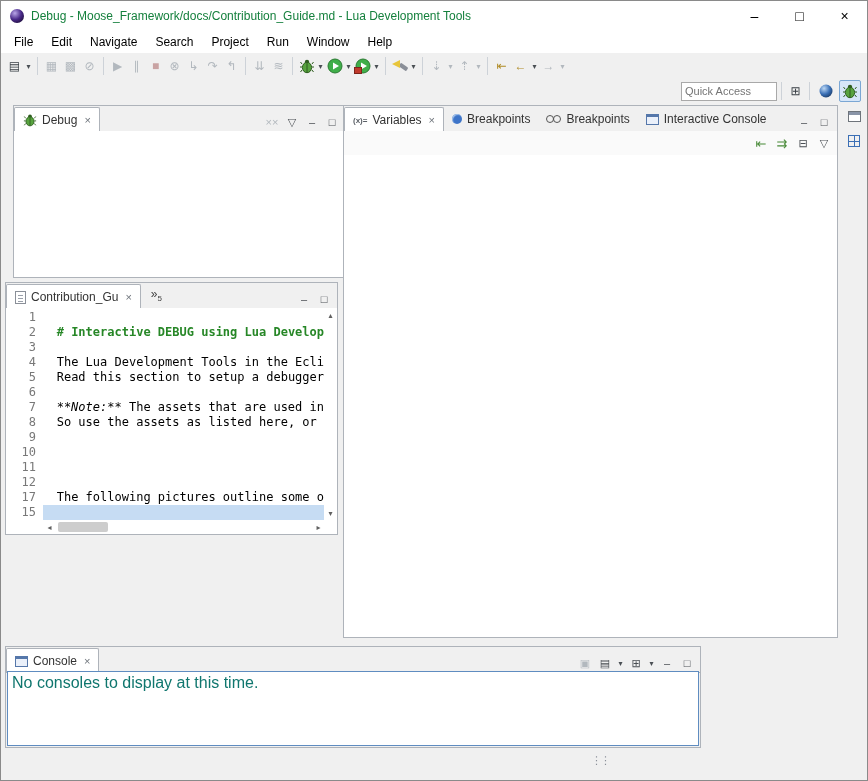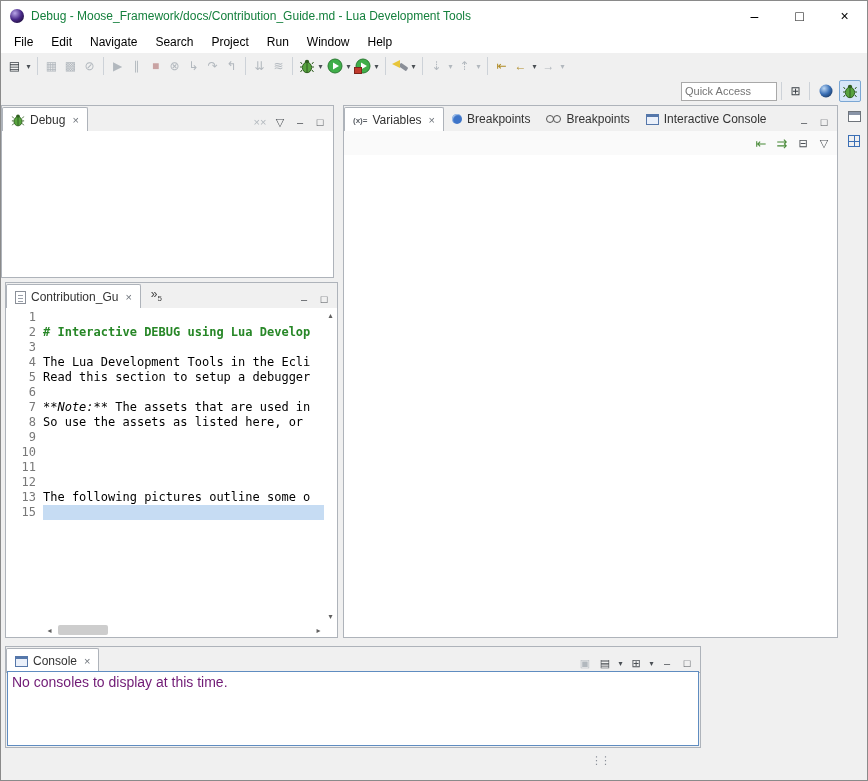--- a/index.html
+++ b/index.html
@@ -50,46 +50,46 @@
   .file-icon{width:11px;height:13px;background:#fff;border:1px solid #8a8f98;position:relative;display:inline-block;box-sizing:border-box;}
   .file-icon::before{content:"";position:absolute;left:2px;top:3px;right:2px;height:1px;background:#9aa0aa;box-shadow:0 3px 0 #9aa0aa,0 6px 0 #9aa0aa;}
   .console-icon{width:13px;height:11px;background:#eaf0fa;border:1px solid #5577aa;position:relative;display:inline-block;box-sizing:border-box;}
   .console-icon::before{content:"";position:absolute;left:0;top:0;right:0;height:2px;background:#5577aa;}
   .bp-icon{width:10px;height:10px;border-radius:50%;background:#3d74c8;box-shadow:inset 1px 1px 1px #a8c6ec;display:inline-block;}
   .expr-icon{width:15px;height:8px;position:relative;display:inline-block;}
   .expr-icon::before,.expr-icon::after{content:"";position:absolute;top:0;width:6px;height:6px;border:1px solid #555;border-radius:50%;}
   .expr-icon::before{left:0;} .expr-icon::after{right:0;}
   .vars-tab-icon{font-size:8px;font-weight:bold;color:#5a5f66;}
   
-  .debug-panel{left:0;top:104px;width:333px;height:173px;}
+  .debug-panel{left:12px;top:104px;width:333px;height:173px;}
   .debug-body{position:absolute;left:0;top:25px;right:0;bottom:0;background:#fff;}
   
   .vars-panel{left:342px;top:104px;width:495px;height:533px;}
   .vars-toolbar{position:absolute;left:0;top:25px;right:0;height:24px;background:#fafafa;border-bottom:1px solid #ececec;display:flex;align-items:center;justify-content:flex-end;padding-right:4px;gap:3px;}
   .vars-body{position:absolute;left:0;top:49px;right:0;bottom:0;background:#fff;}
   .vgreen{color:#4c8c3c;font-size:13px;}
   
-  .editor-panel{left:4px;top:281px;width:333px;height:356px;}
+  .editor-panel{left:4px;top:281px;width:333px;height:253px;}
   .editor-body{position:absolute;left:0;top:25px;right:0;bottom:0;background:#fff;overflow:hidden;}
   .code-area{position:absolute;left:0;top:0;right:13px;bottom:14px;overflow:hidden;padding-top:2px;}
   .row{display:flex;height:15px;line-height:15px;font-family:"DejaVu Sans Mono","Liberation Mono",monospace;font-size:12px;}
   .ln{width:37px;flex:0 0 37px;text-align:right;padding-right:7px;color:#787878;box-sizing:border-box;}
-  .lt{flex:1;white-space:pre;overflow:hidden;color:#000;}
+  .lt{flex:1;white-space:pre;overflow:hidden;color:#000;text-align:right;}
   .lt .em{font-style:italic;}
   .k-heading{color:var(--heading-green);font-weight:bold;}
   .k-current{background:var(--selection-blue);}
   .hscroll{position:absolute;left:37px;right:12px;bottom:0;height:14px;display:flex;align-items:center;}
   .scroll-arrow{width:13px;height:14px;display:flex;align-items:center;justify-content:center;font-size:8px;color:#606060;}
   .htrack{flex:1;height:100%;position:relative;}
   .hthumb{position:absolute;left:2px;top:2px;width:50px;height:10px;background:#cdcdcd;border-radius:2px;}
   .vscroll{position:absolute;right:0;top:0;width:13px;bottom:14px;display:flex;flex-direction:column;justify-content:space-between;align-items:center;}
   
   .console-panel{left:4px;top:645px;width:696px;height:102px;background:#f0f0f0;}
   .console-body{position:absolute;left:1px;top:24px;right:1px;bottom:1px;background:#fff;border:1px solid var(--console-border);box-sizing:border-box;padding:2px 4px;}
-  .console-msg{color:#701a75;font-size:14px;}
+  .console-msg{color:#0f766e;font-size:16px;}
   
   .right-trim{position:absolute;right:0;top:104px;width:26px;bottom:28px;display:flex;flex-direction:column;align-items:center;padding-top:6px;gap:10px;box-sizing:border-box;}
   .restore-icon{width:13px;height:11px;border:1px solid #6e747b;position:relative;display:inline-block;box-sizing:border-box;background:#fff;}
   .restore-icon::before{content:"";position:absolute;left:0;top:0;right:0;height:3px;background:#8a95a8;}
   .grid-icon{width:12px;height:12px;border:1px solid var(--accent-blue);position:relative;display:inline-block;box-sizing:border-box;}
   .grid-icon::before{content:"";position:absolute;left:5px;top:0;bottom:0;width:1px;background:var(--accent-blue);}
   .grid-icon::after{content:"";position:absolute;top:5px;left:0;right:0;height:1px;background:var(--accent-blue);}
   .bottom-trim{position:absolute;left:0;right:0;bottom:0;height:30px;background:#f0f0f0;}
   .grip{position:absolute;left:590px;top:4px;color:#8a8f98;font-size:11px;letter-spacing:-2px;}
 </style>
@@ -339,21 +339,21 @@
             <span class="lt"></span>
           </div>
         <div class="row">
             <span class="ln">11</span>
           </div>
         <div class="row">
             <span class="ln">12</span>
             <span class="lt"></span>
           </div>
         <div class="row">
-            <span class="ln">13</span>
+            <span class="ln">17</span>
             <span class="lt">The following pictures outline some o</span>
           </div>
         <div class="row">
             <span class="ln">15</span>
             <span class="lt k-current"></span>
           </div>
       </div>
       <div class="vscroll">
         <span class="scroll-arrow">▴</span>
         <span class="scroll-arrow">▾</span>

